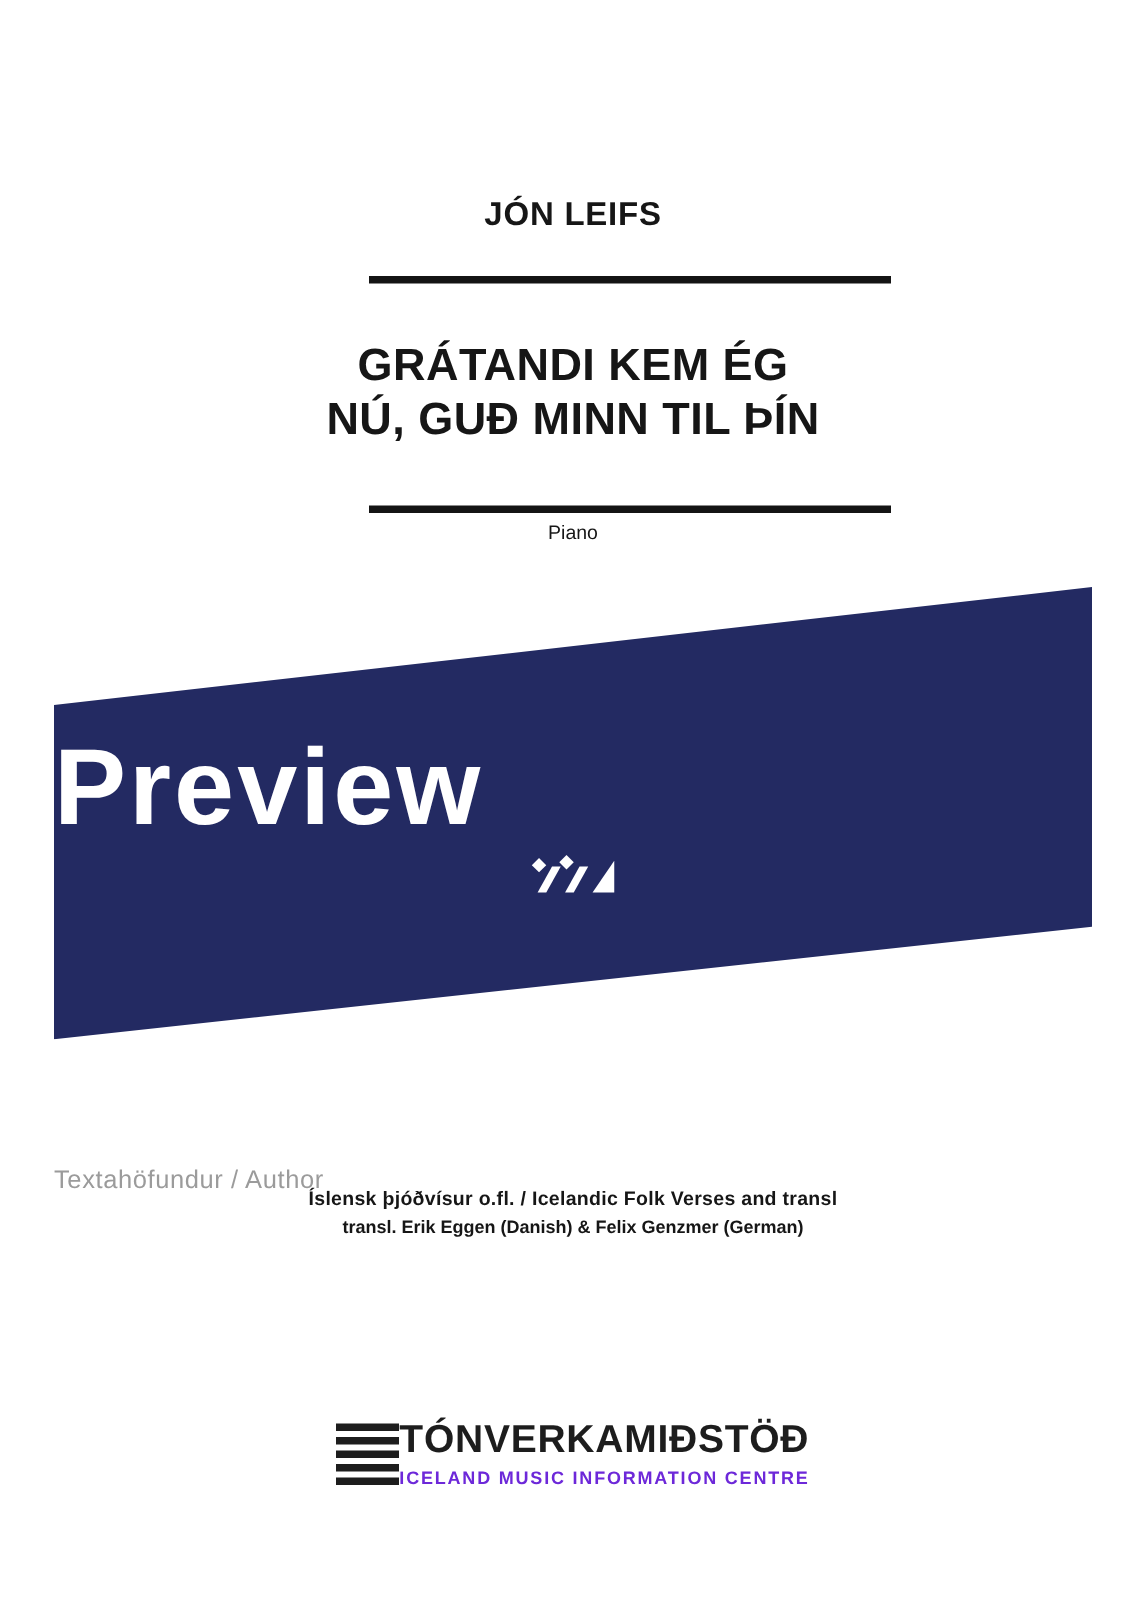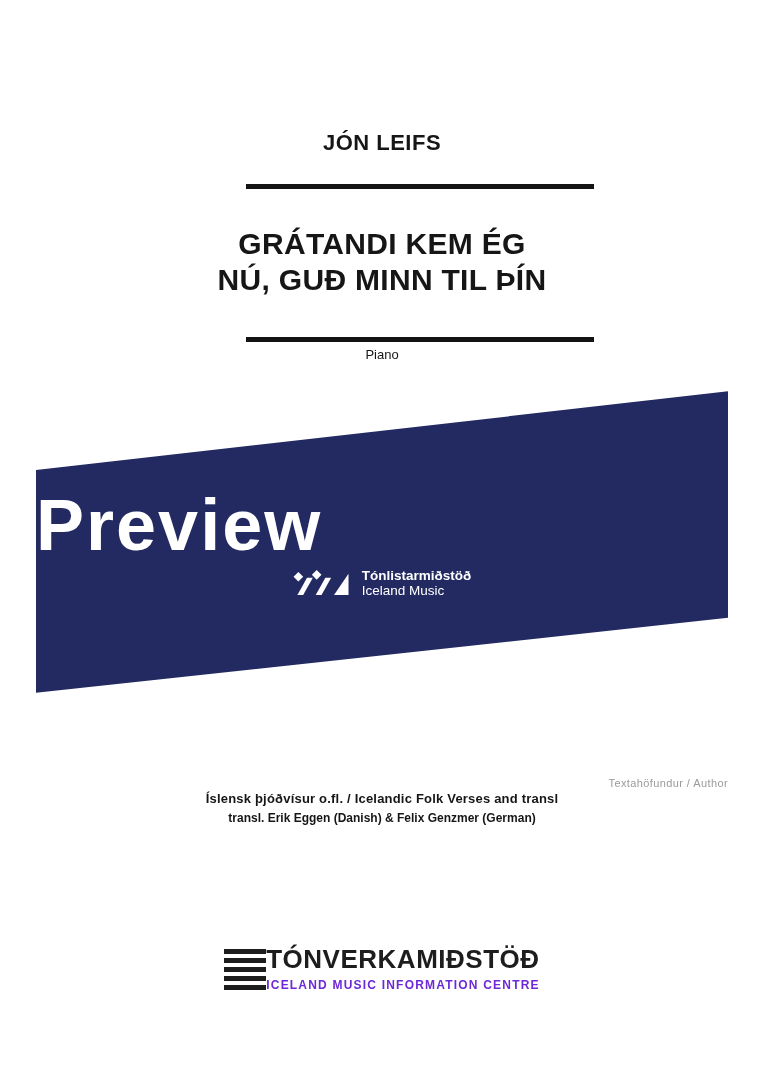--- a/index.html
+++ b/index.html
@@ -45,22 +45,22 @@
     display:flex; justify-content:center; align-items:center; gap:12px;
     color:#ffffff;
   }
   .band-logo svg { display:block; }
   .band-logo-text { line-height:1.12; font-size:13.5px; text-align:left; }
   .band-logo-primary { font-weight:700; }
   .band-logo-secondary { font-weight:400; }
 
   
   .author-label {
-    position:absolute; top:777px; left:0; width:100%; text-align:right;
-    font-size:11px; font-weight:500; color:#9b9b9b; letter-spacing:0.4px;
+    position:absolute; top:777px; left:0; width:100%; text-align:left;
+    font-size:17px; font-weight:500; color:#9b9b9b; letter-spacing:0.4px;
   }
   .author-main {
     position:absolute; top:791px; left:0; width:100%; text-align:center;
     font-size:13px; font-weight:700; letter-spacing:0.2px;
   }
   .author-transl {
     position:absolute; top:811px; left:0; width:100%; text-align:center;
     font-size:12px; font-weight:700;
   }
 
@@ -105,24 +105,20 @@
   <div class="band-logo">
     <span>
       <svg viewBox="0 0 58 28" width="57" height="27" fill="#ffffff" aria-hidden="true">
         <polygon points="5,2 10,7 5,12 0,7"></polygon>
         <polygon points="4,26 10,26 20,8 14,8"></polygon>
         <polygon points="24,0 29,5 24,10 19,5"></polygon>
         <polygon points="23,26 29,26 39,8 33,8"></polygon>
         <polygon points="42,26 57,4 57,26"></polygon>
       </svg>
     </span>
-    <span class="band-logo-text">
-      <span class="band-logo-primary">Tónlistarmiðstöð</span><br>
-      <span class="band-logo-secondary">Iceland Music</span>
-    </span>
   </div>
 
   <div class="author-label" style="color: rgb(155, 155, 155);">Textahöfundur / Author</div>
   <div class="author-main">Íslensk þjóðvísur o.fl. / Icelandic Folk Verses and transl</div>
   <div class="author-transl">transl. Erik Eggen (Danish) &amp; Felix Genzmer (German)</div>
 
   <div class="publisher">
     <span class="staff-icon">
       <span></span>
         <span></span>

